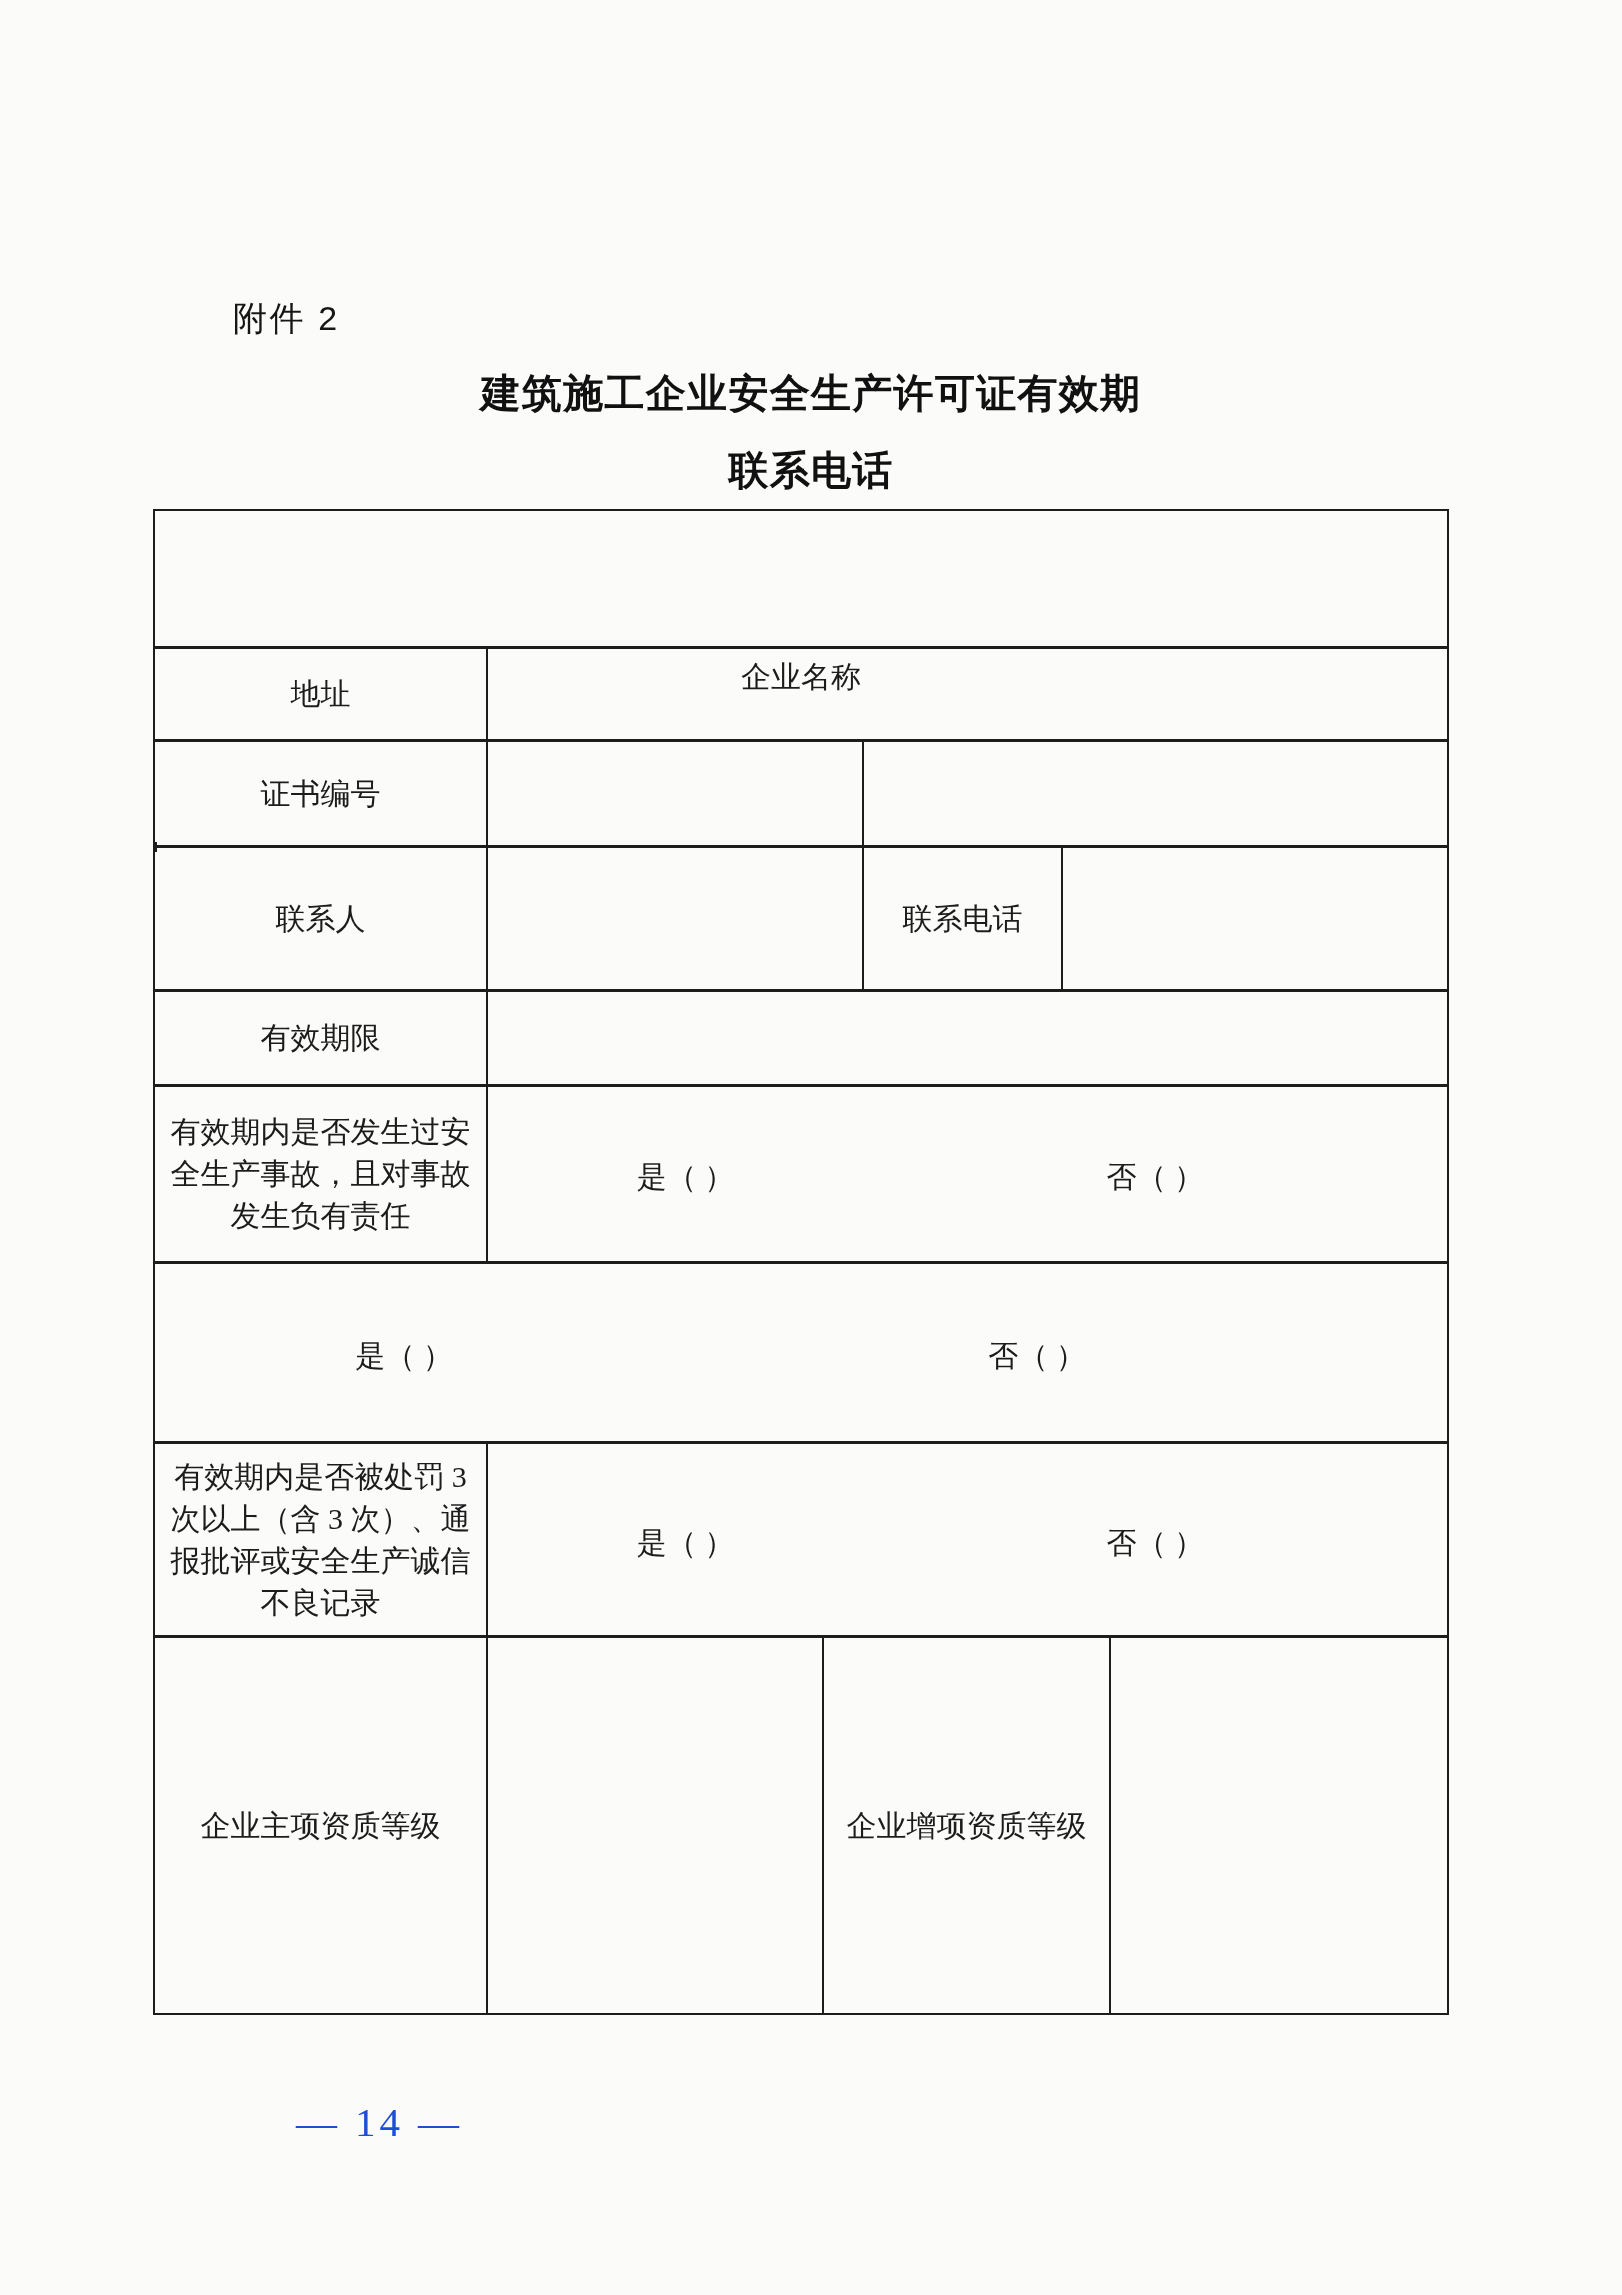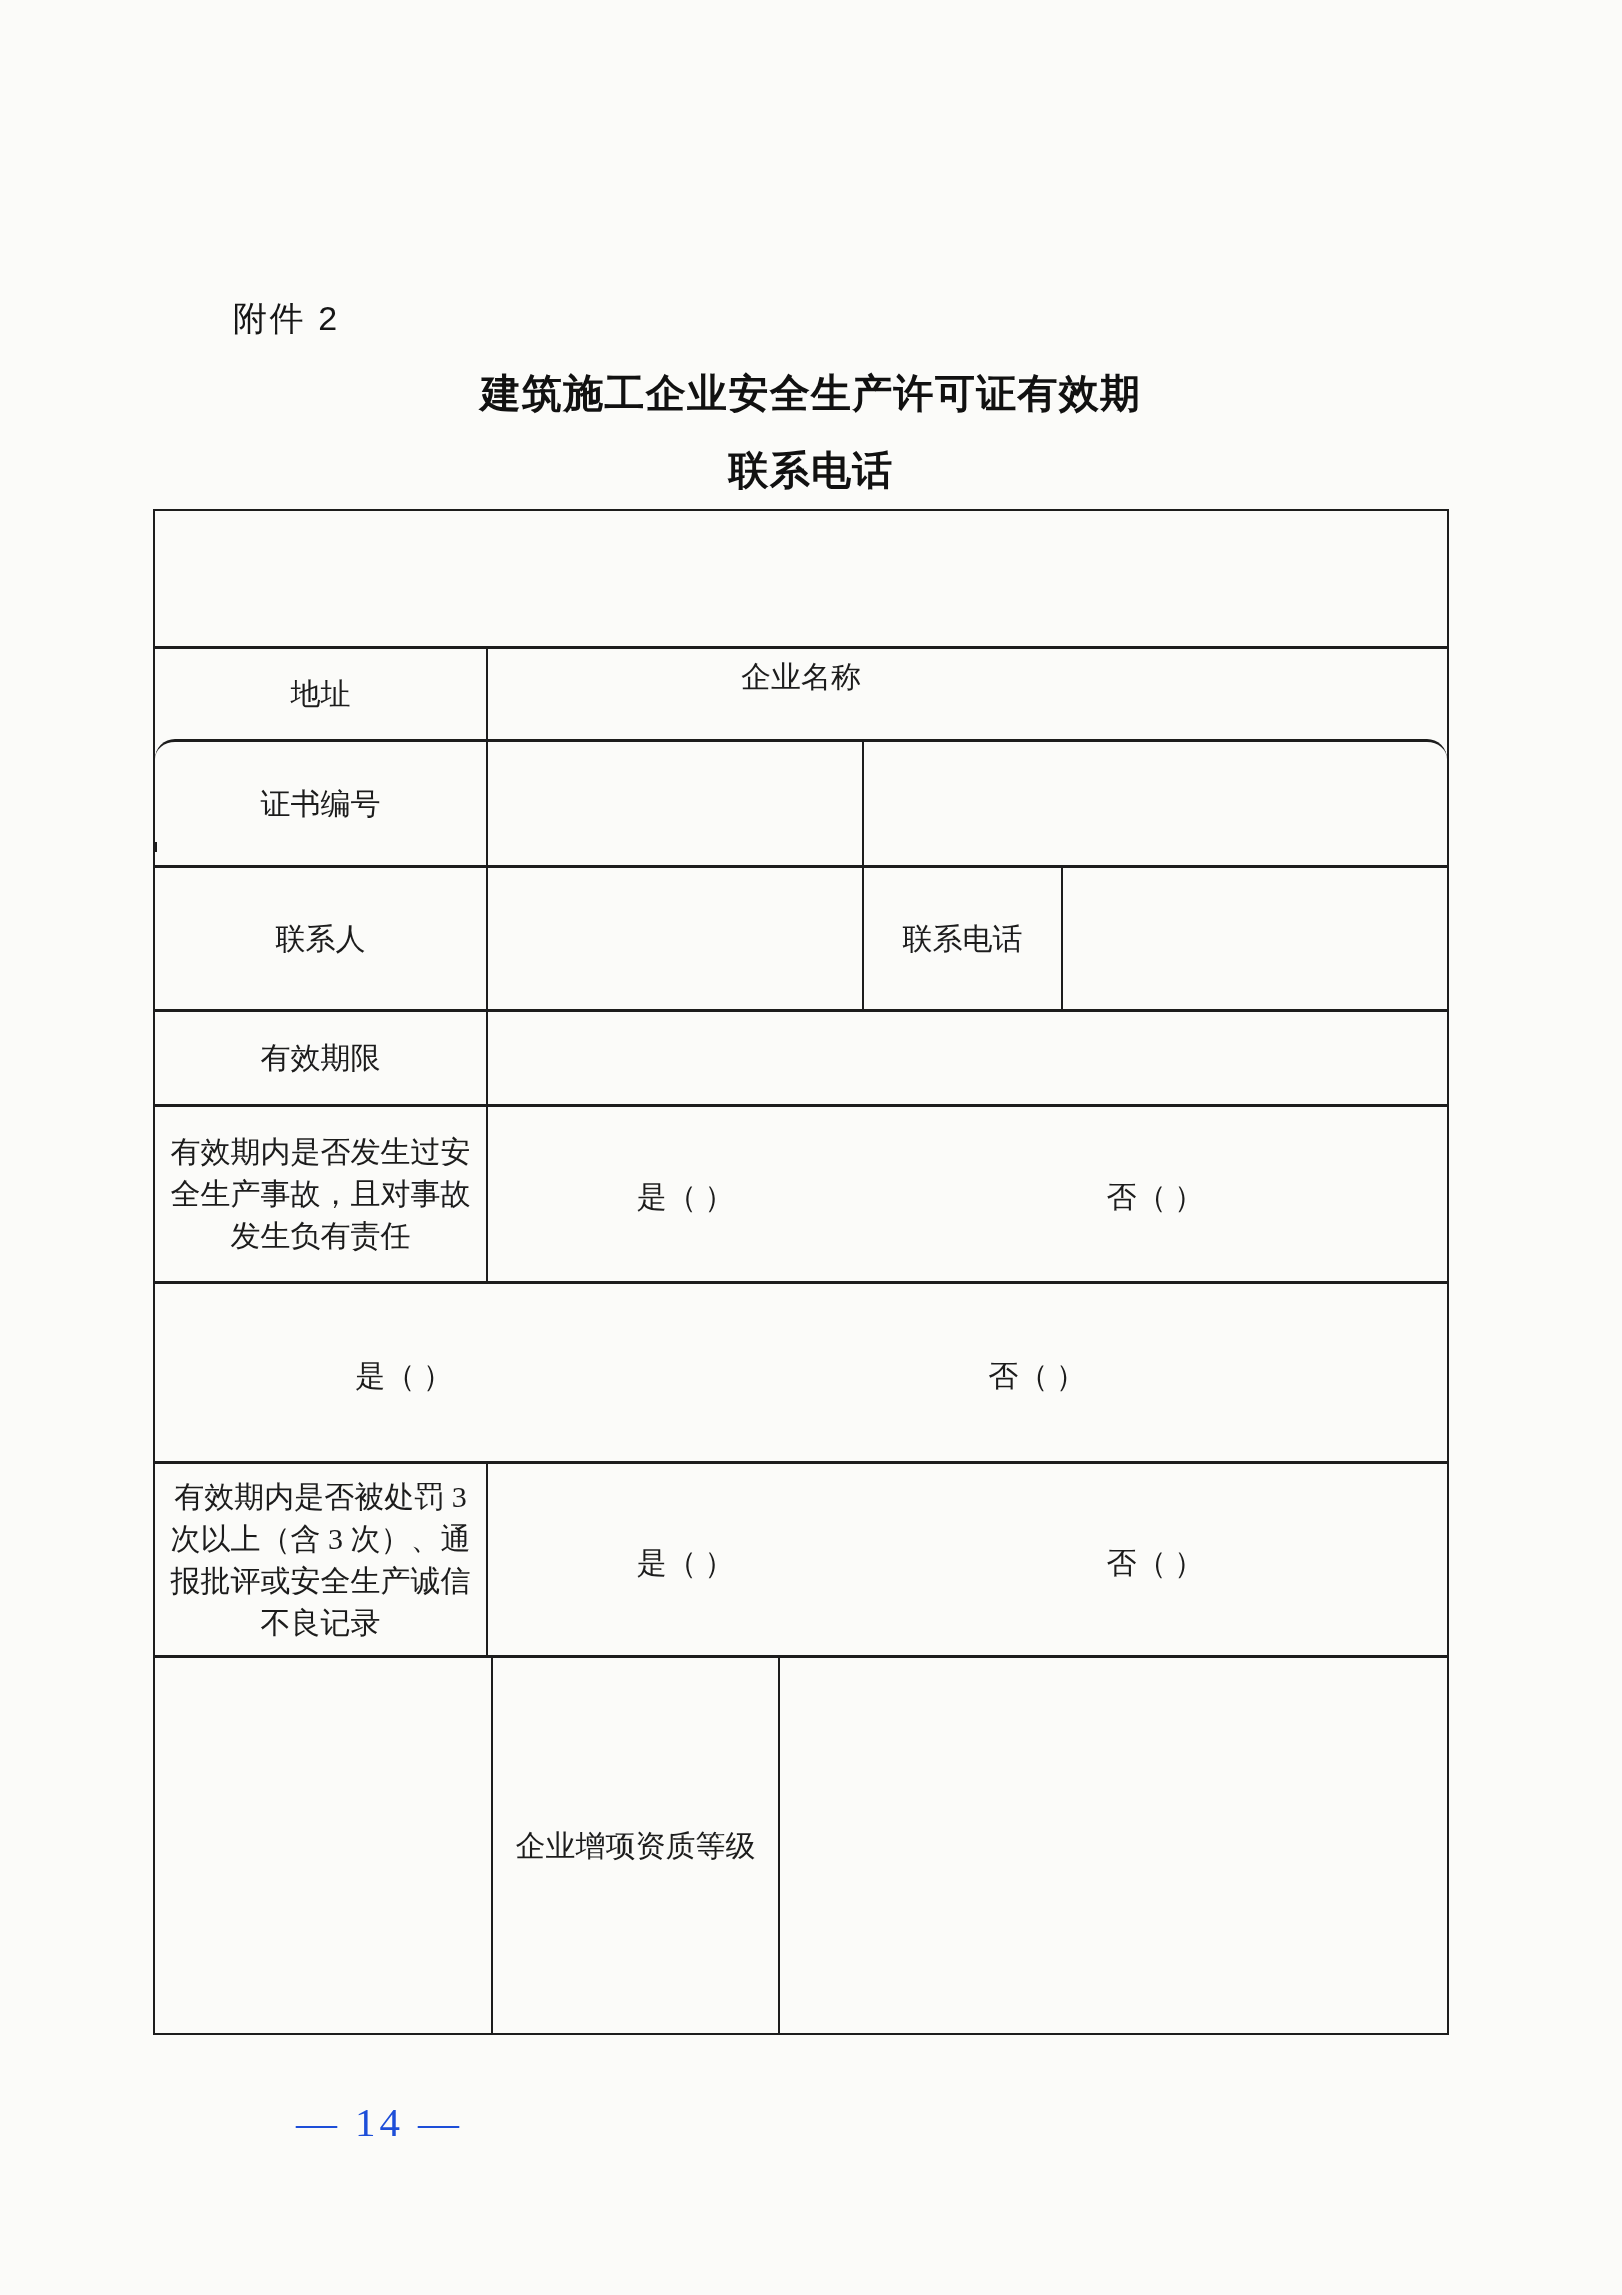--- a/index.html
+++ b/index.html
@@ -71,21 +71,21 @@
   }
   .tcell:first-child { border-left: none; }
   .w-label   { flex: 0 0 331px; }
   .w-val-a   { flex: 0 0 376px; }
   .w-label-b { flex: 0 0 199px; }
   .w-val-c   { flex: 0 0 336px; }
   .w-label-d { flex: 0 0 287px; }
   .w-rest    { flex: 1 1 auto; }
   .h-r1 { height: 135px; }
   .h-r2 { height: 93px; }
-  .h-r3 { height: 126px; border-radius: 20px; }
+  .h-r3 { height: 106px; }
   .h-r4 { height: 144px; }
   .h-r5 { height: 95px; }
   .h-r6 { height: 177px; }
   .h-r7 { height: 180px; }
   .h-r8 { height: 194px; }
   .h-r9 { height: 378px; }
   .yn-cell {
     position: relative;
     padding: 0;
   }
@@ -166,20 +166,21 @@
 
     <div class="trow h-r8">
       <div class="tcell w-label">有效期内是否被处罚 3 次以上（含 3 次）、通报批评或安全生产诚信不良记录</div>
       <div class="tcell w-rest yn-cell">
         <span class="yn-opt yn-yes">是（ ）</span>
         <span class="yn-opt yn-no">否（ ）</span>
       </div>
     </div>
 
     <div class="trow h-r9">
+      <div class="tcell w-label">企业主项资质等级</div>
       <div class="tcell w-val-c"></div>
       <div class="tcell w-label-d">企业增项资质等级</div>
       <div class="tcell w-rest"></div>
     </div>
 
   </div>
 
   <div class="page-number">— 14 —</div>
 
 </div>

